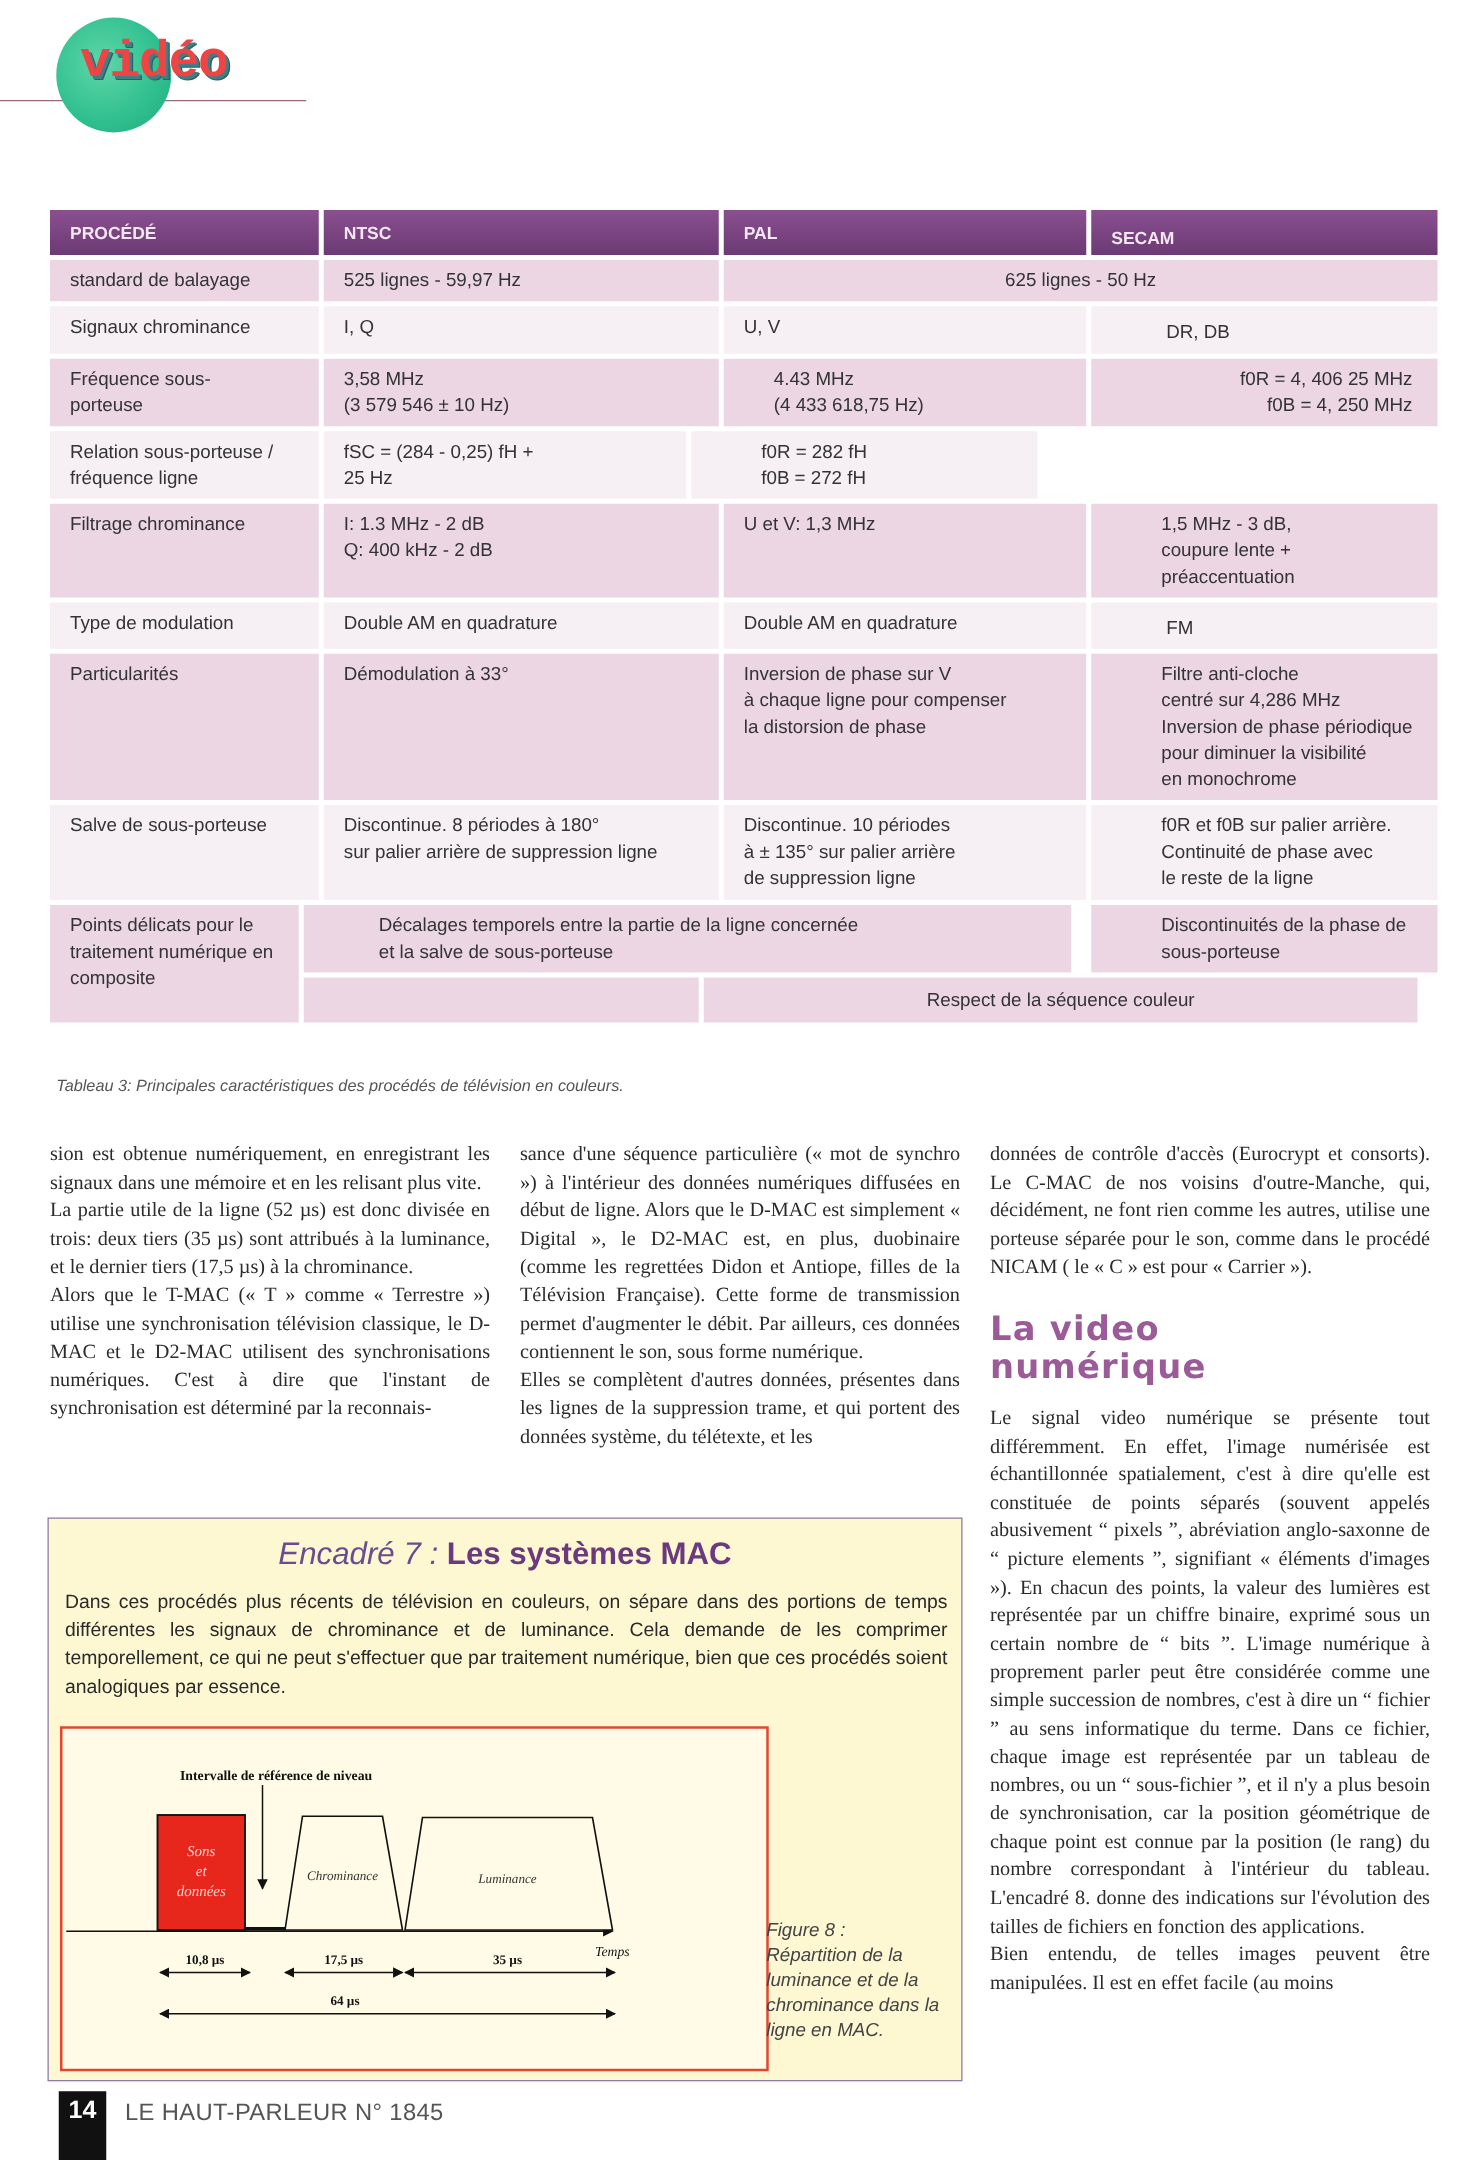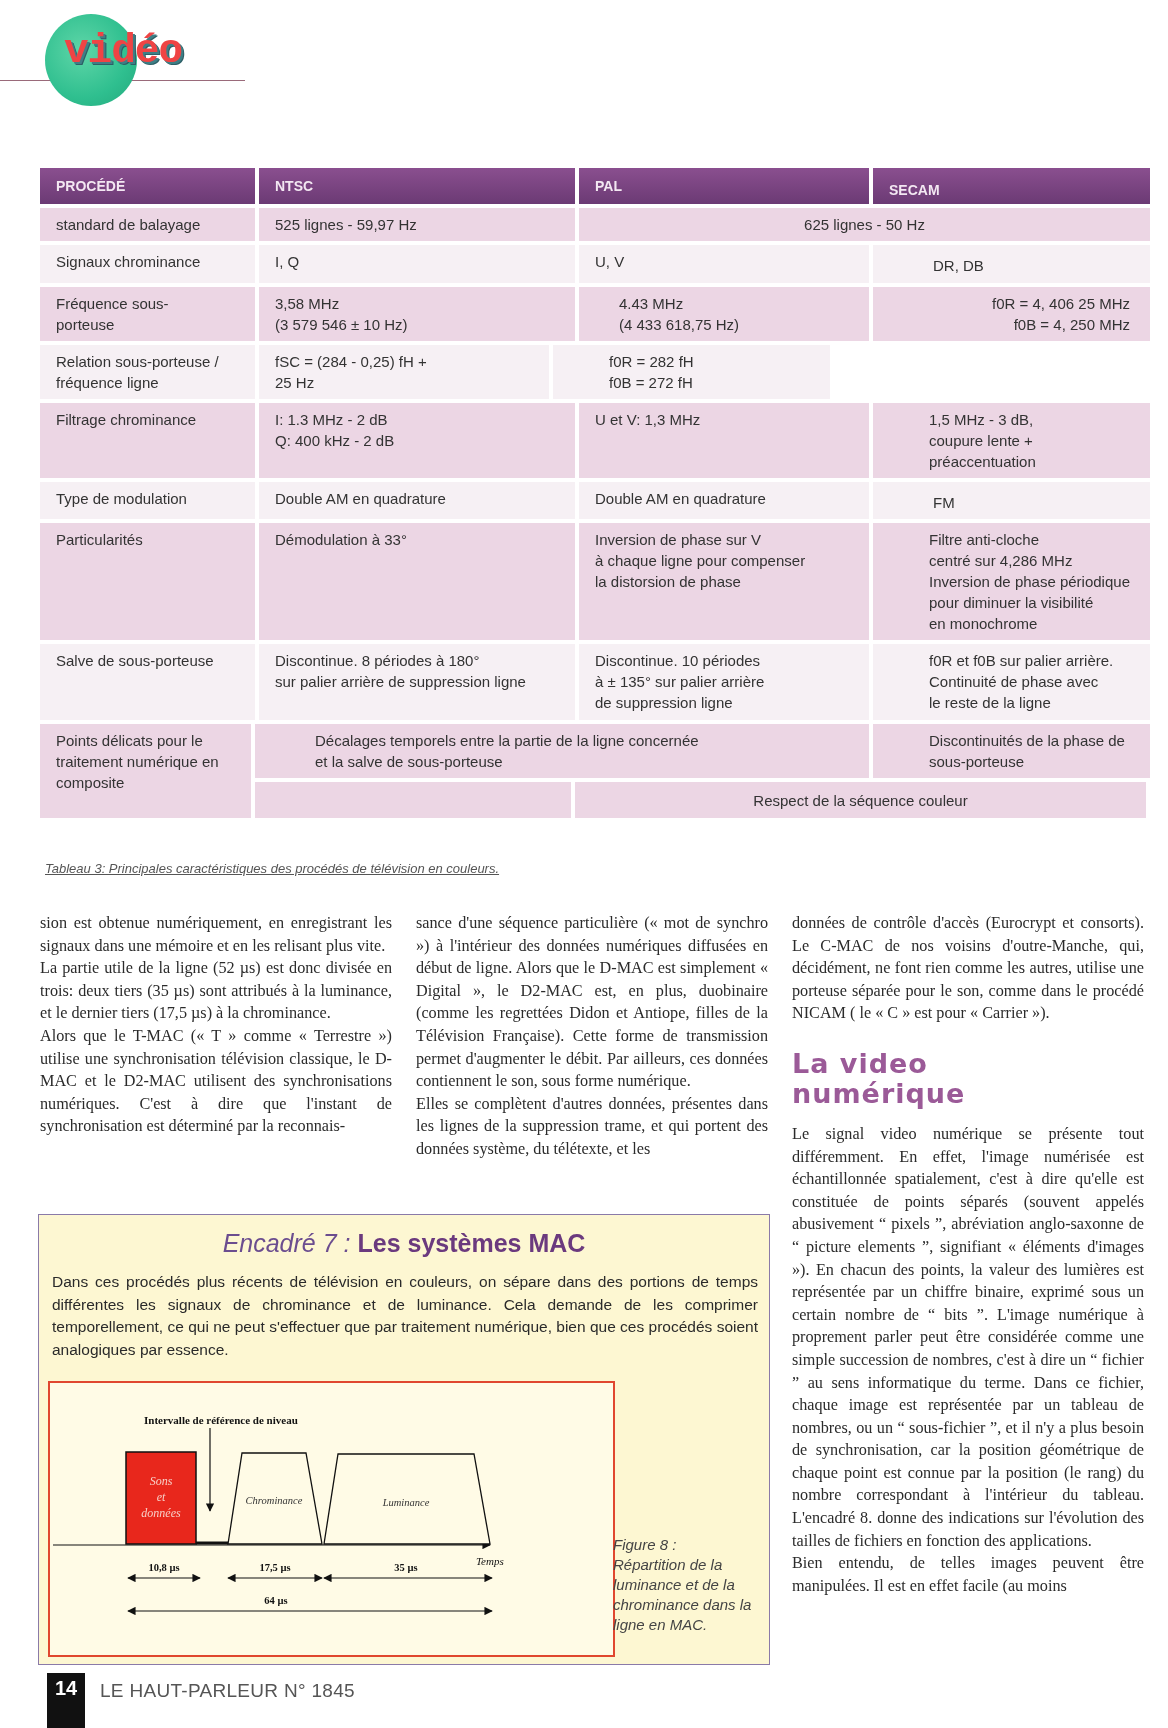--- a/index.html
+++ b/index.html
@@ -21,21 +21,21 @@
   .c0 { width: 215px; margin-right: 4px; }
   .c1 { width: 316px; margin-right: 4px; }
   .c2 { width: 290px; margin-right: 4px; }
   .c3 { width: 277px; }
   .hdr .cell { background: linear-gradient(#8a4f8f, #6b3a74); color: #f3e7f2; font-weight: bold; font-size: 14px;
     height: 36px; padding-top: 8px; font-family: "Liberation Sans Narrow", "Liberation Sans", sans-serif; }
   .hdr .c3 { text-align: left; padding-top: 12px; }
   .pink .cell { background: #ecd6e4; }
   .light .cell { background: #f6f0f4; }
   .span23 { width: 571px; text-align: center; }
-  .caption { position: absolute; left: 45px; top: 861px; font-size: 13px; font-style: italic; color: #555; text-decoration: underline; }
+  .caption { position: absolute; left: 45px; top: 861px; font-size: 13px; font-style: italic; color: #555; }
 
   
   .col { position: absolute; font-family: "Liberation Serif", serif; font-size: 16.2px; line-height: 22.6px; color: #2b2b2b; text-align: justify; }
   .col p { margin: 0; }
   .col1 { left: 40px; top: 912px; width: 352px; }
   .col2 { left: 416px; top: 912px; width: 352px; }
   .col3 { left: 792px; top: 912px; width: 352px; }
   .section-heading { font-family: "DejaVu Sans", sans-serif; font-weight: bold; color: #9b5a98; font-size: 27px; line-height: 30px;
     margin: 24px 0 14px 0; text-align: left; letter-spacing: 1px; }
 
@@ -112,21 +112,21 @@
       </div>
       <div class="trow light">
         <div class="cell c0" style="min-height:76px"><span>Salve de sous-porteuse</span></div>
         <div class="cell c1" style="min-height:76px"><span>Discontinue. 8 périodes à 180°</span><br><span>sur palier arrière de suppression ligne</span></div>
         <div class="cell c2" style="min-height:76px"><span>Discontinue. 10 périodes</span><br><span>à ± 135° sur palier arrière</span><br><span>de suppression ligne</span></div>
         <div class="cell c3" style="padding-left:56px;min-height:76px;"><span>f0R et f0B  sur palier arrière.</span><br><span>Continuité de phase avec</span><br><span>le reste de la ligne</span></div>
       </div>
       <div class="trow pink">
         <div class="cell c0" style="min-height:84px"><span>Points délicats pour le</span><br><span>traitement numérique en</span><br><span>composite</span></div>
         <div style="display:flex;flex-direction:column;">
-      <div style="display:flex;margin-bottom:4px;">
+      <div style="display:flex;margin-bottom:4px;gap:12px;">
         <div class="cell" style="width:614px;margin-right:4px;padding-left:60px;"><span>Décalages temporels entre la partie de la ligne concernée</span><br><span>et la salve de sous-porteuse</span></div>
         <div class="cell c3" style="padding-left:56px;"><span>Discontinuités de la phase de</span><br><span>sous-porteuse</span></div>
       </div>
       <div style="display:flex;">
         <div class="cell" style="width:316px;margin-right:4px;height:36px;"></div>
         <div class="cell" style="width:571px;text-align:center;height:36px;padding-top:8px;"><span>Respect de la séquence couleur</span></div>
       </div>
     </div>
       </div>
     </div>

